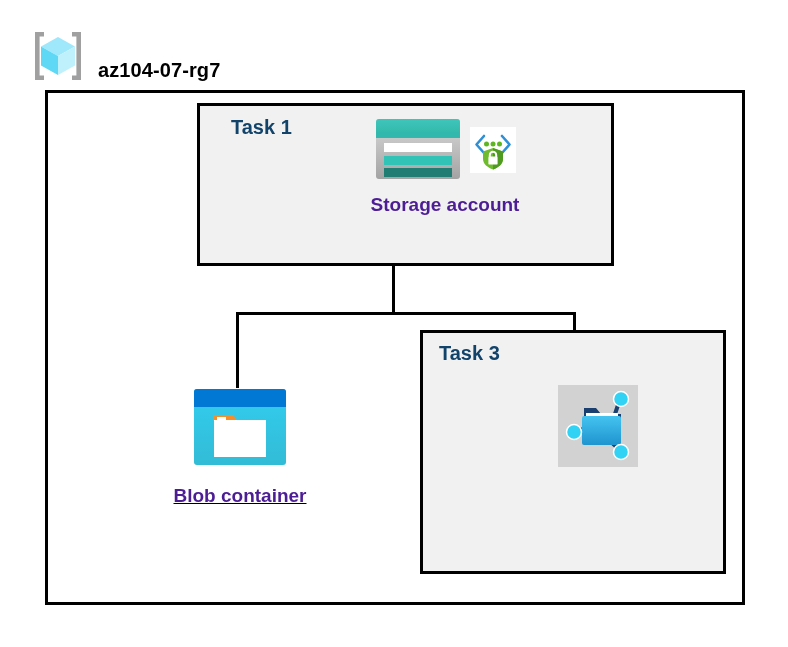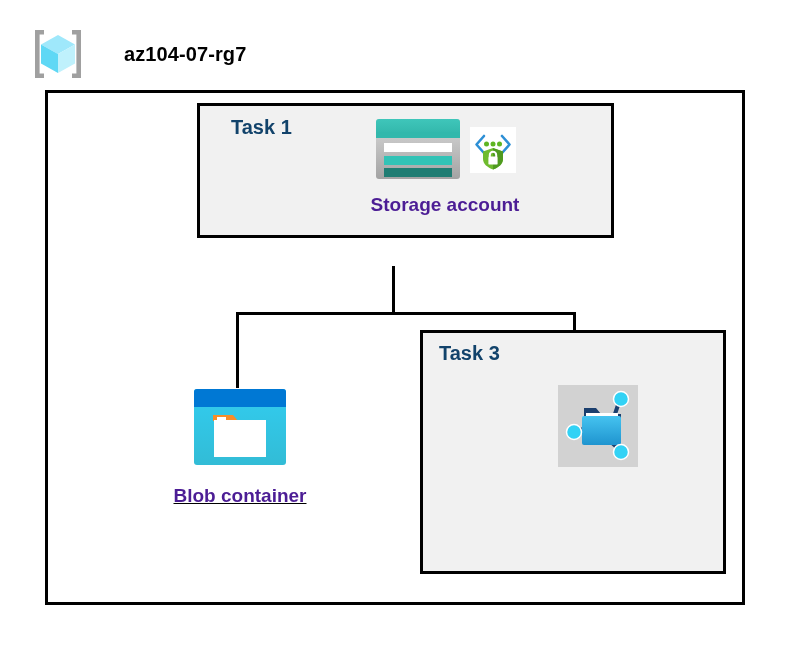--- a/index.html
+++ b/index.html
@@ -21,22 +21,21 @@
   }
 
   
   .rg-header {
     position: absolute;
     left: 30px;
     top: 26px;
     width: 320px;
     height: 56px;
     display: flex;
-    align-items: center;
-    gap: 26px;
+    align-items: flex-end;
   }
   .rg-icon {
     width: 56px;
     height: 52px;
     flex: 0 0 auto;
     display: block;
   }
   .rg-title {
     margin-left: 12px;
     font-size: 20px;
@@ -58,21 +57,21 @@
     box-sizing: border-box;
   }
 
   
   .task-box {
     position: absolute;
     background: #f1f1f1;
     border: 3px solid #000000;
     box-sizing: border-box;
   }
-  #task1-box { left: 197px; top: 103px; width: 417px; height: 135px; }
+  #task1-box { left: 197px; top: 103px; width: 417px; height: 163px; }
   #task2-box { left: 72px;  top: 330px; width: 304px; height: 244px; }
   #task3-box { left: 420px; top: 330px; width: 306px; height: 244px; }
 
   .task-label {
     position: absolute;
     font-size: 20px;
     font-weight: bold;
     color: #12436b;
     white-space: nowrap;
   }

